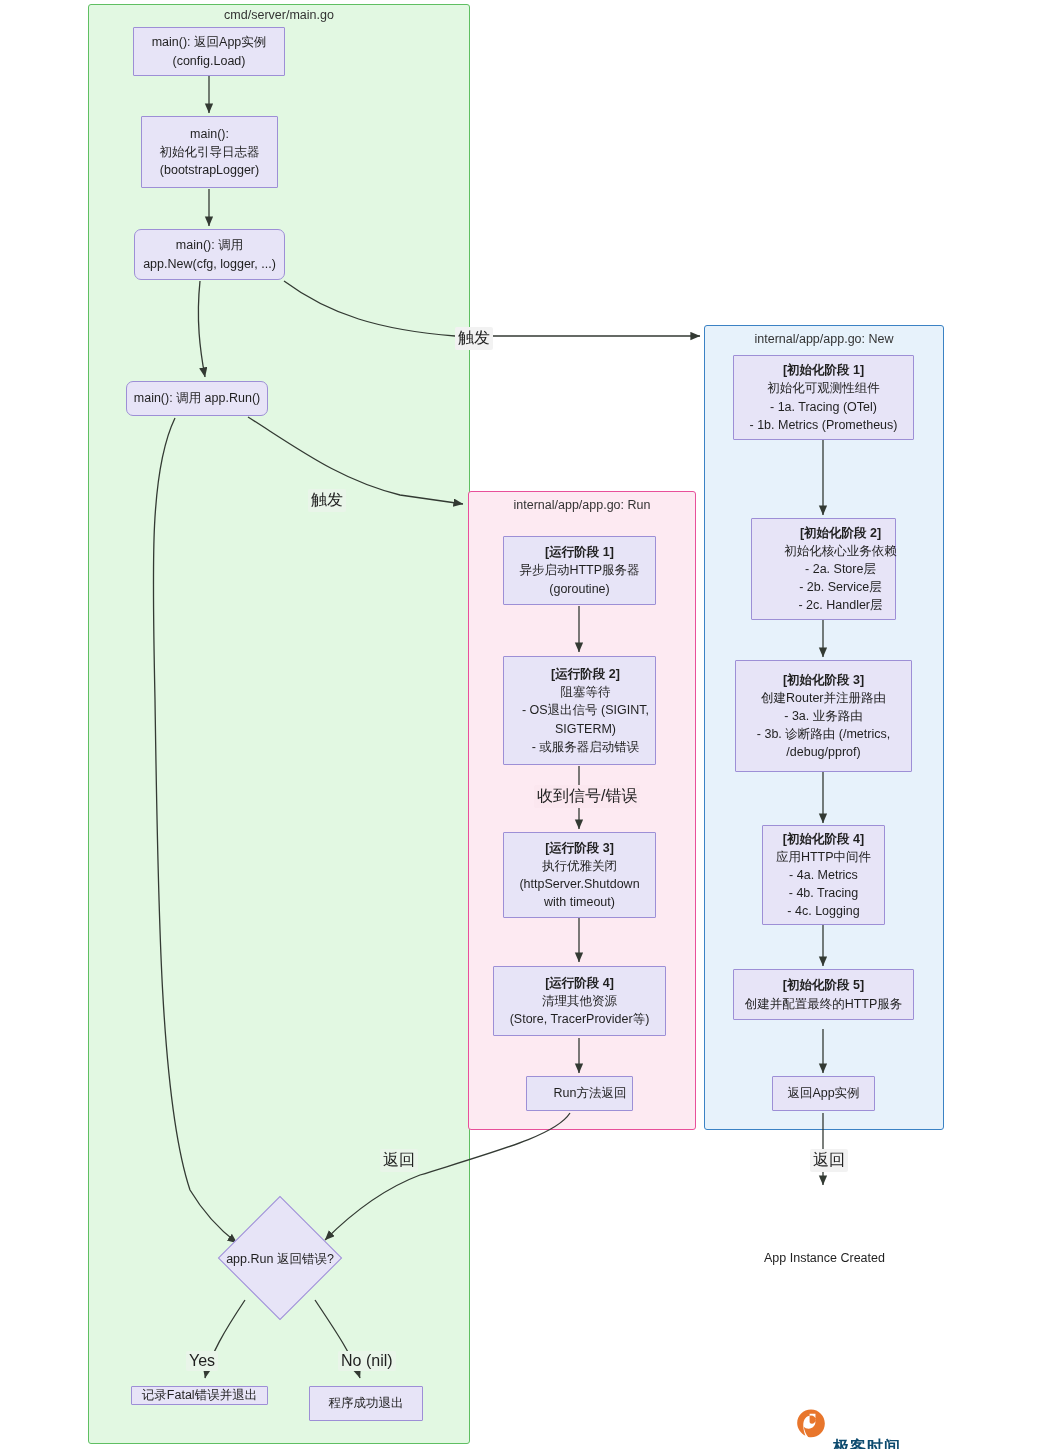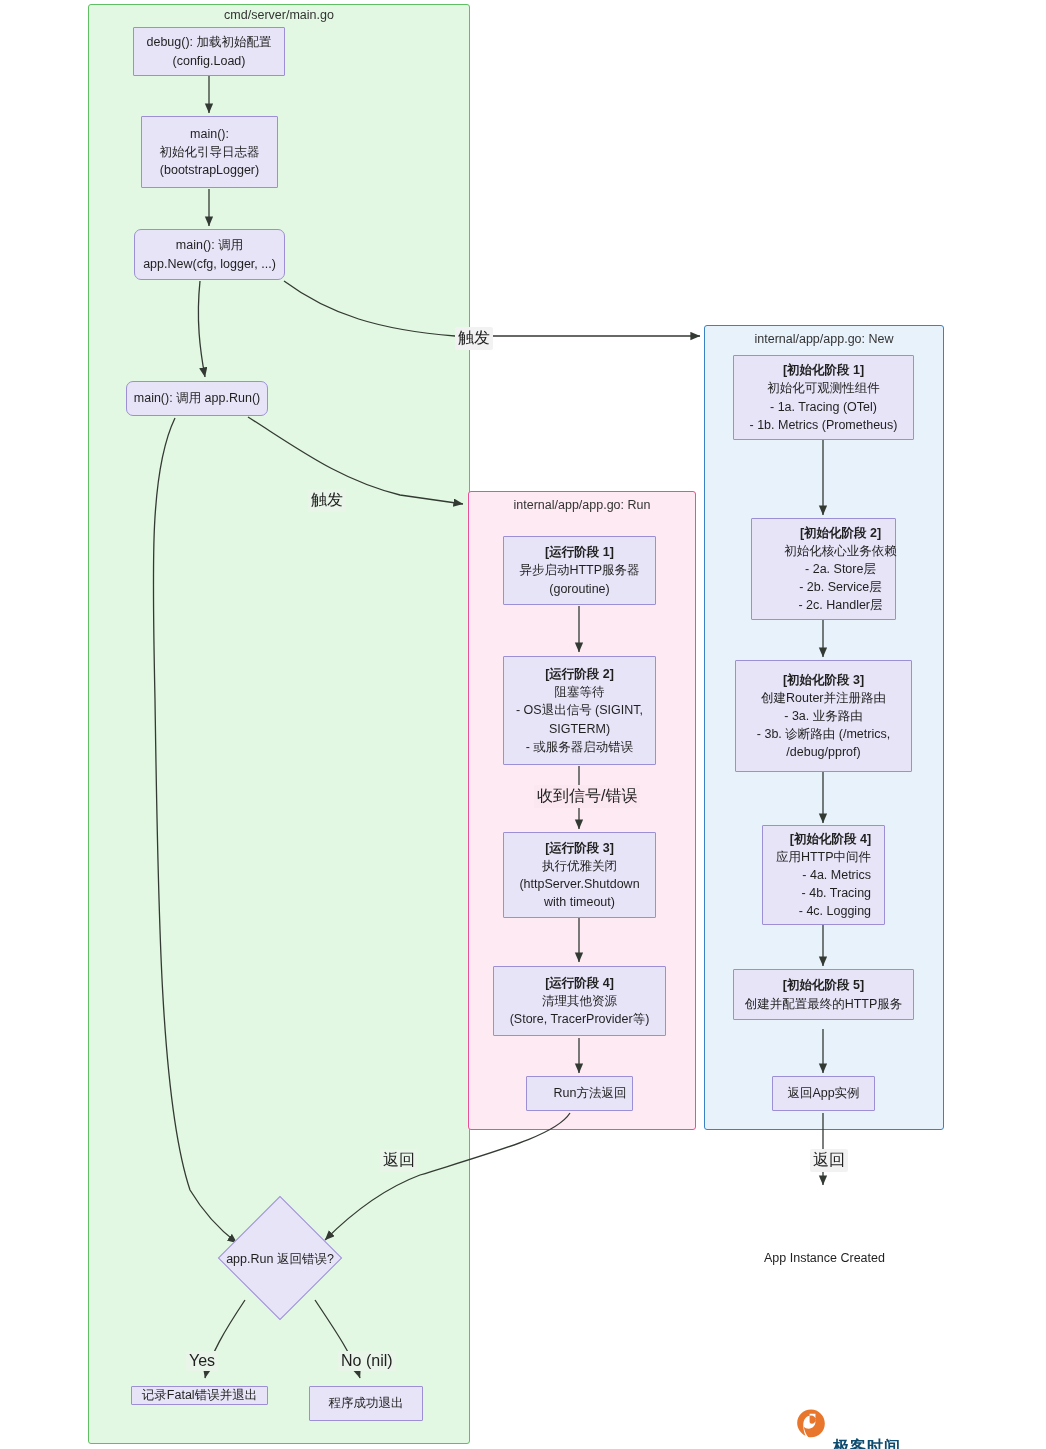--- a/index.html
+++ b/index.html
@@ -147,21 +147,21 @@
 
       <path d="M823,1113 L823,1185"></path>
 
       <path d="M245,1300 C225,1330 210,1355 205,1378"></path>
       <path d="M315,1300 C335,1330 352,1355 360,1378"></path>
     </g>
   </svg>
 
   <div class="node" style="left:133px;top:27px;width:152px;height:49px;">
     <span>
-      <span class="ln">debug(): 加载初始配置</span>
+      <span class="ln">main(): 返回App实例</span>
       <span class="ln">(config.Load)</span>
     </span>
   </div>
 
   <div class="node" style="left:141px;top:116px;width:137px;height:72px;">
     <span>
       <span class="ln">main():</span>
       <span class="ln">初始化引导日志器</span>
       <span class="ln">(bootstrapLogger)</span>
     </span>
@@ -179,21 +179,21 @@
   </div>
 
   <div class="node" style="left:503px;top:536px;width:153px;height:69px;">
     <span>
       <span class="ln"><b>[运行阶段 1]</b></span>
       <span class="ln">异步启动HTTP服务器</span>
       <span class="ln">(goroutine)</span>
     </span>
   </div>
 
-  <div class="node" style="left:503px;top:656px;width:153px;height:109px;">
+  <div class="node" style="left:503px;top:656px;width:153px;height:109px;justify-content:flex-end;">
     <span>
       <span class="ln"><b>[运行阶段 2]</b></span>
       <span class="ln">阻塞等待</span>
       <span class="ln">- OS退出信号 (SIGINT,</span>
       <span class="ln">SIGTERM)</span>
       <span class="ln">- 或服务器启动错误</span>
     </span>
   </div>
 
   <div class="node" style="left:503px;top:832px;width:153px;height:86px;">
@@ -239,21 +239,21 @@
   <div class="node" style="left:735px;top:660px;width:177px;height:112px;">
     <span>
       <span class="ln"><b>[初始化阶段 3]</b></span>
       <span class="ln">创建Router并注册路由</span>
       <span class="ln">- 3a. 业务路由</span>
       <span class="ln">- 3b. 诊断路由 (/metrics,</span>
       <span class="ln">/debug/pprof)</span>
     </span>
   </div>
 
-  <div class="node" style="left:762px;top:825px;width:123px;height:100px;text-align:right;">
+  <div class="node" style="left:762px;top:825px;width:123px;height:100px;">
     <span>
       <span class="ln"><b>[初始化阶段 4]</b></span>
       <span class="ln">应用HTTP中间件</span>
       <span class="ln">- 4a. Metrics</span>
       <span class="ln">- 4b. Tracing</span>
       <span class="ln">- 4c. Logging</span>
     </span>
   </div>
 
   <div class="node" style="left:733px;top:969px;width:181px;height:51px;">

